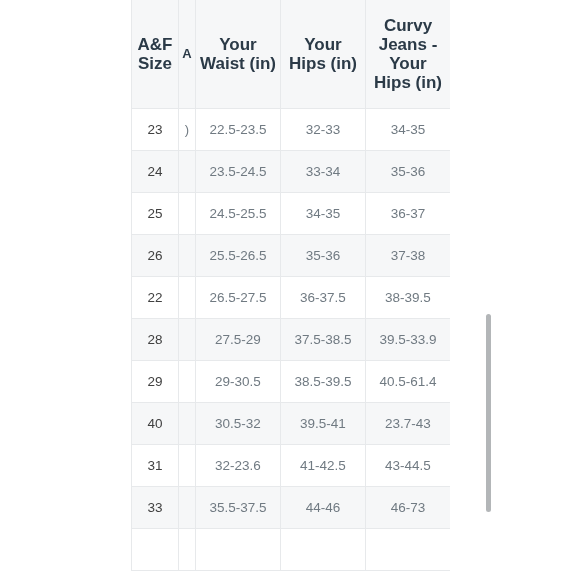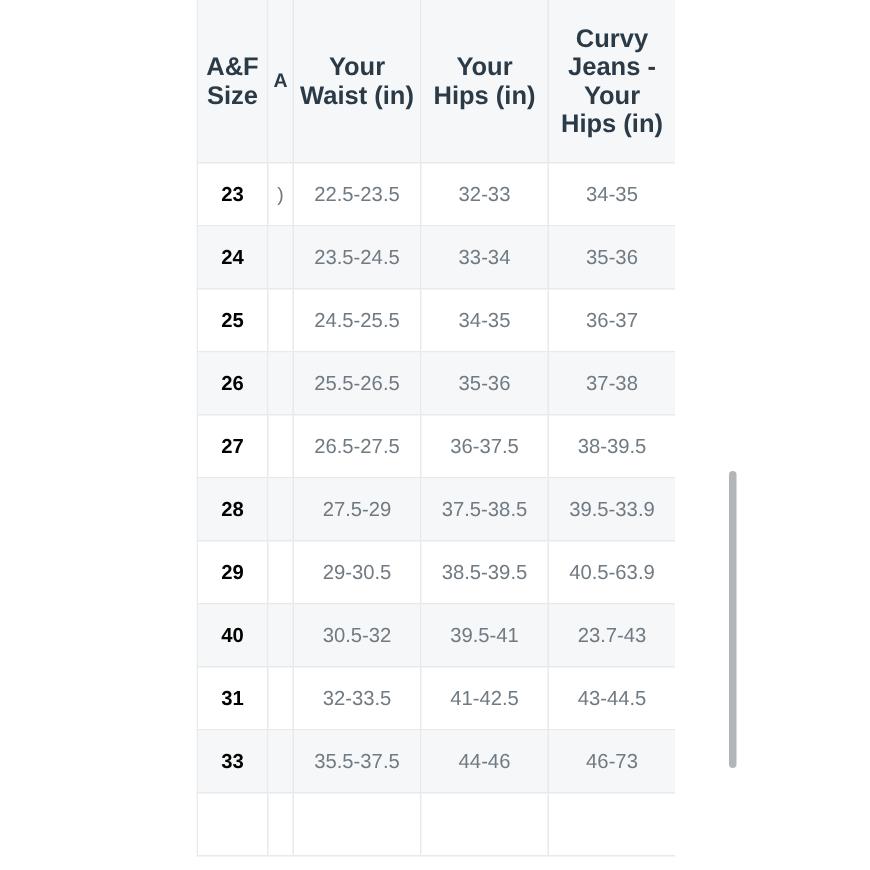--- a/index.html
+++ b/index.html
@@ -72,22 +72,22 @@
     font-size: 13px;
     padding: 0;
   }
 
   
   table.size-chart tbody tr { height: 42px; }
   table.size-chart tbody tr:nth-child(odd)  td { background: #ffffff; }
   table.size-chart tbody tr:nth-child(even) td { background: #f6f7f8; }
 
   table.size-chart td.size-cell {
-    color: #000000;
-    font-weight: bold;
+    color: #404040;
+    font-weight: normal;
     font-size: 13.5px;
   }
   table.size-chart td.clipped-cell {
     color: #707a82;
     font-size: 13px;
     padding: 0;
   }
   table.size-chart td.val {
     color: #707a82;
     font-size: 13.5px;
@@ -164,51 +164,51 @@
           <td class="val">36-37</td>
         </tr>
         <tr>
           <td class="size-cell">26</td>
           <td class="clipped-cell"></td>
           <td class="val">25.5-26.5</td>
           <td class="val">35-36</td>
           <td class="val">37-38</td>
         </tr>
         <tr>
-          <td class="size-cell">27</td>
+          <td class="size-cell">22</td>
           <td class="clipped-cell"></td>
           <td class="val">26.5-27.5</td>
           <td class="val">36-37.5</td>
           <td class="val">38-39.5</td>
         </tr>
         <tr>
           <td class="size-cell">28</td>
           <td class="clipped-cell"></td>
           <td class="val">27.5-29</td>
           <td class="val">37.5-38.5</td>
           <td class="val">39.5-33.9</td>
         </tr>
         <tr>
           <td class="size-cell">29</td>
           <td class="clipped-cell"></td>
           <td class="val">29-30.5</td>
           <td class="val">38.5-39.5</td>
-          <td class="val">40.5-63.9</td>
+          <td class="val">40.5-61.4</td>
         </tr>
         <tr>
           <td class="size-cell">40</td>
           <td class="clipped-cell"></td>
           <td class="val">30.5-32</td>
           <td class="val">39.5-41</td>
           <td class="val">23.7-43</td>
         </tr>
         <tr>
           <td class="size-cell">31</td>
           <td class="clipped-cell"></td>
-          <td class="val">32-33.5</td>
+          <td class="val">32-23.6</td>
           <td class="val">41-42.5</td>
           <td class="val">43-44.5</td>
         </tr>
         <tr>
           <td class="size-cell">33</td>
           <td class="clipped-cell"></td>
           <td class="val">35.5-37.5</td>
           <td class="val">44-46</td>
           <td class="val">46-73</td>
         </tr>

